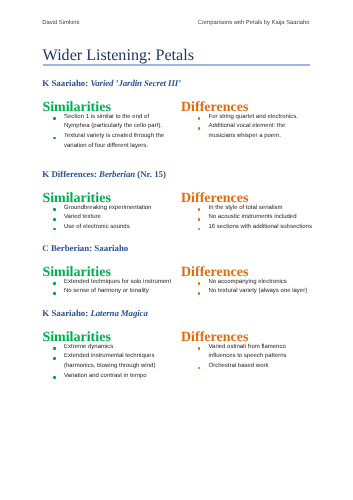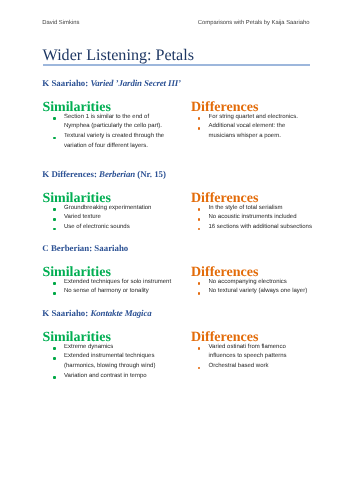--- a/index.html
+++ b/index.html
@@ -43,21 +43,21 @@
   }
   .sec-title i { font-style: italic; letter-spacing: -0.1px; }
   .colhead {
     position: absolute; top: 17px;
     font-family: "Liberation Serif", serif;
     font-size: 14px; line-height: 10px; font-weight: bold;
     white-space: nowrap;
     margin-top: 8px;
   }
   .colhead.sim { left: 42.4px; color: #00AE52; }
-  .colhead.dif { left: 191px; color: #E36C0A; }
+  .colhead.dif { left: 181px; color: #E36C0A; }
   ul.blist { list-style: none; margin: 0; padding: 0; position: absolute; top: 34.6px; }
   ul.blist.sim { left: 42.5px; width: 131px; }
   ul.blist.dif { left: 187px; width: 126px; }
   ul.blist li {
     position: relative; padding-left: 21.5px;
     font-size: 6px; line-height: 9.65px; color: #262626;
     margin: 0;
   }
   ul.blist li:before {
     content: ""; position: absolute; left: 10.7px; top: 4.7px;
@@ -110,21 +110,21 @@
           <li>Extended techniques for solo instrument</li>
           <li>No sense of harmony or tonality</li>
         </ul>
         <div class="colhead dif">Differences</div>
         <ul class="blist dif">
           <li>No accompanying electronics</li>
           <li>No textural variety (always one layer)</li>
         </ul>
       </div>
       <div class="section" style="top: 308px;">
-        <div class="sec-title"><span>K Saariaho: </span><i>Kontakte Magica</i><span></span></div>
+        <div class="sec-title"><span>K Saariaho: </span><i>Laterna Magica</i><span></span></div>
         <div class="colhead sim">Similarities</div>
         <ul class="blist sim">
           <li>Extreme dynamics</li>
           <li>Extended instrumental techniques (harmonics, blowing through wind)</li>
           <li>Variation and contrast in tempo</li>
         </ul>
         <div class="colhead dif">Differences</div>
         <ul class="blist dif">
           <li>Varied ostinati from flamenco influences to speech patterns</li>
           <li>Orchestral based work</li>

